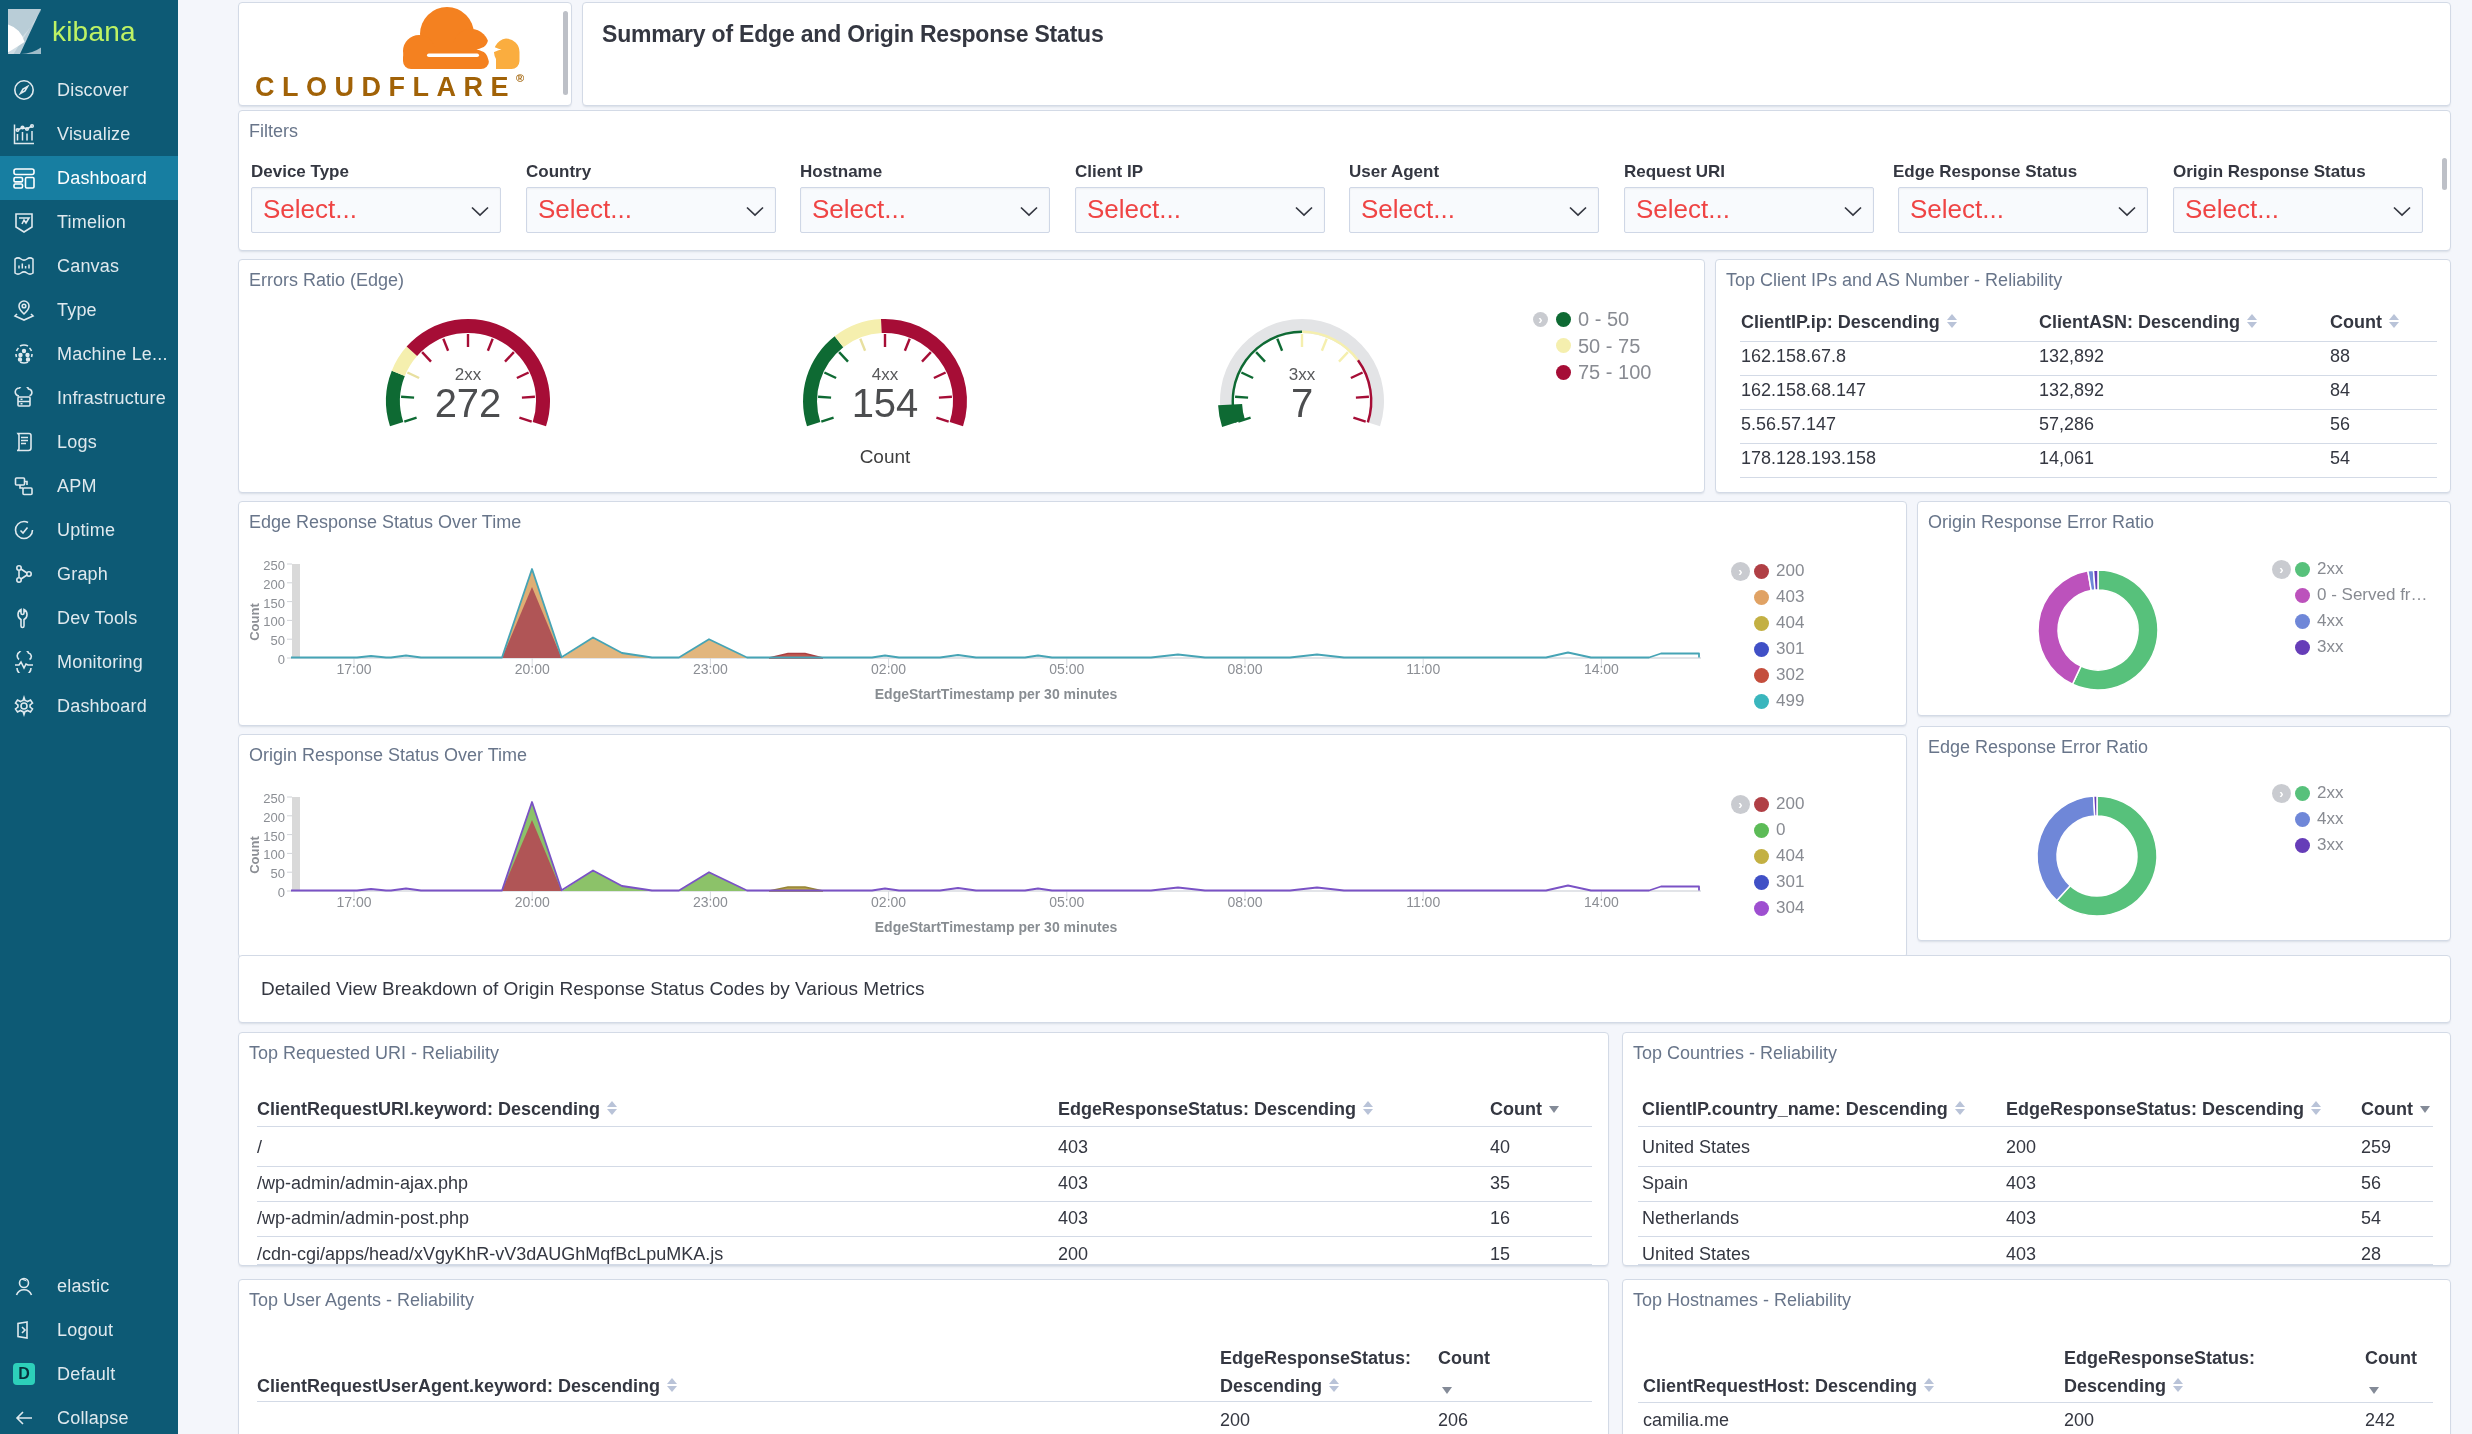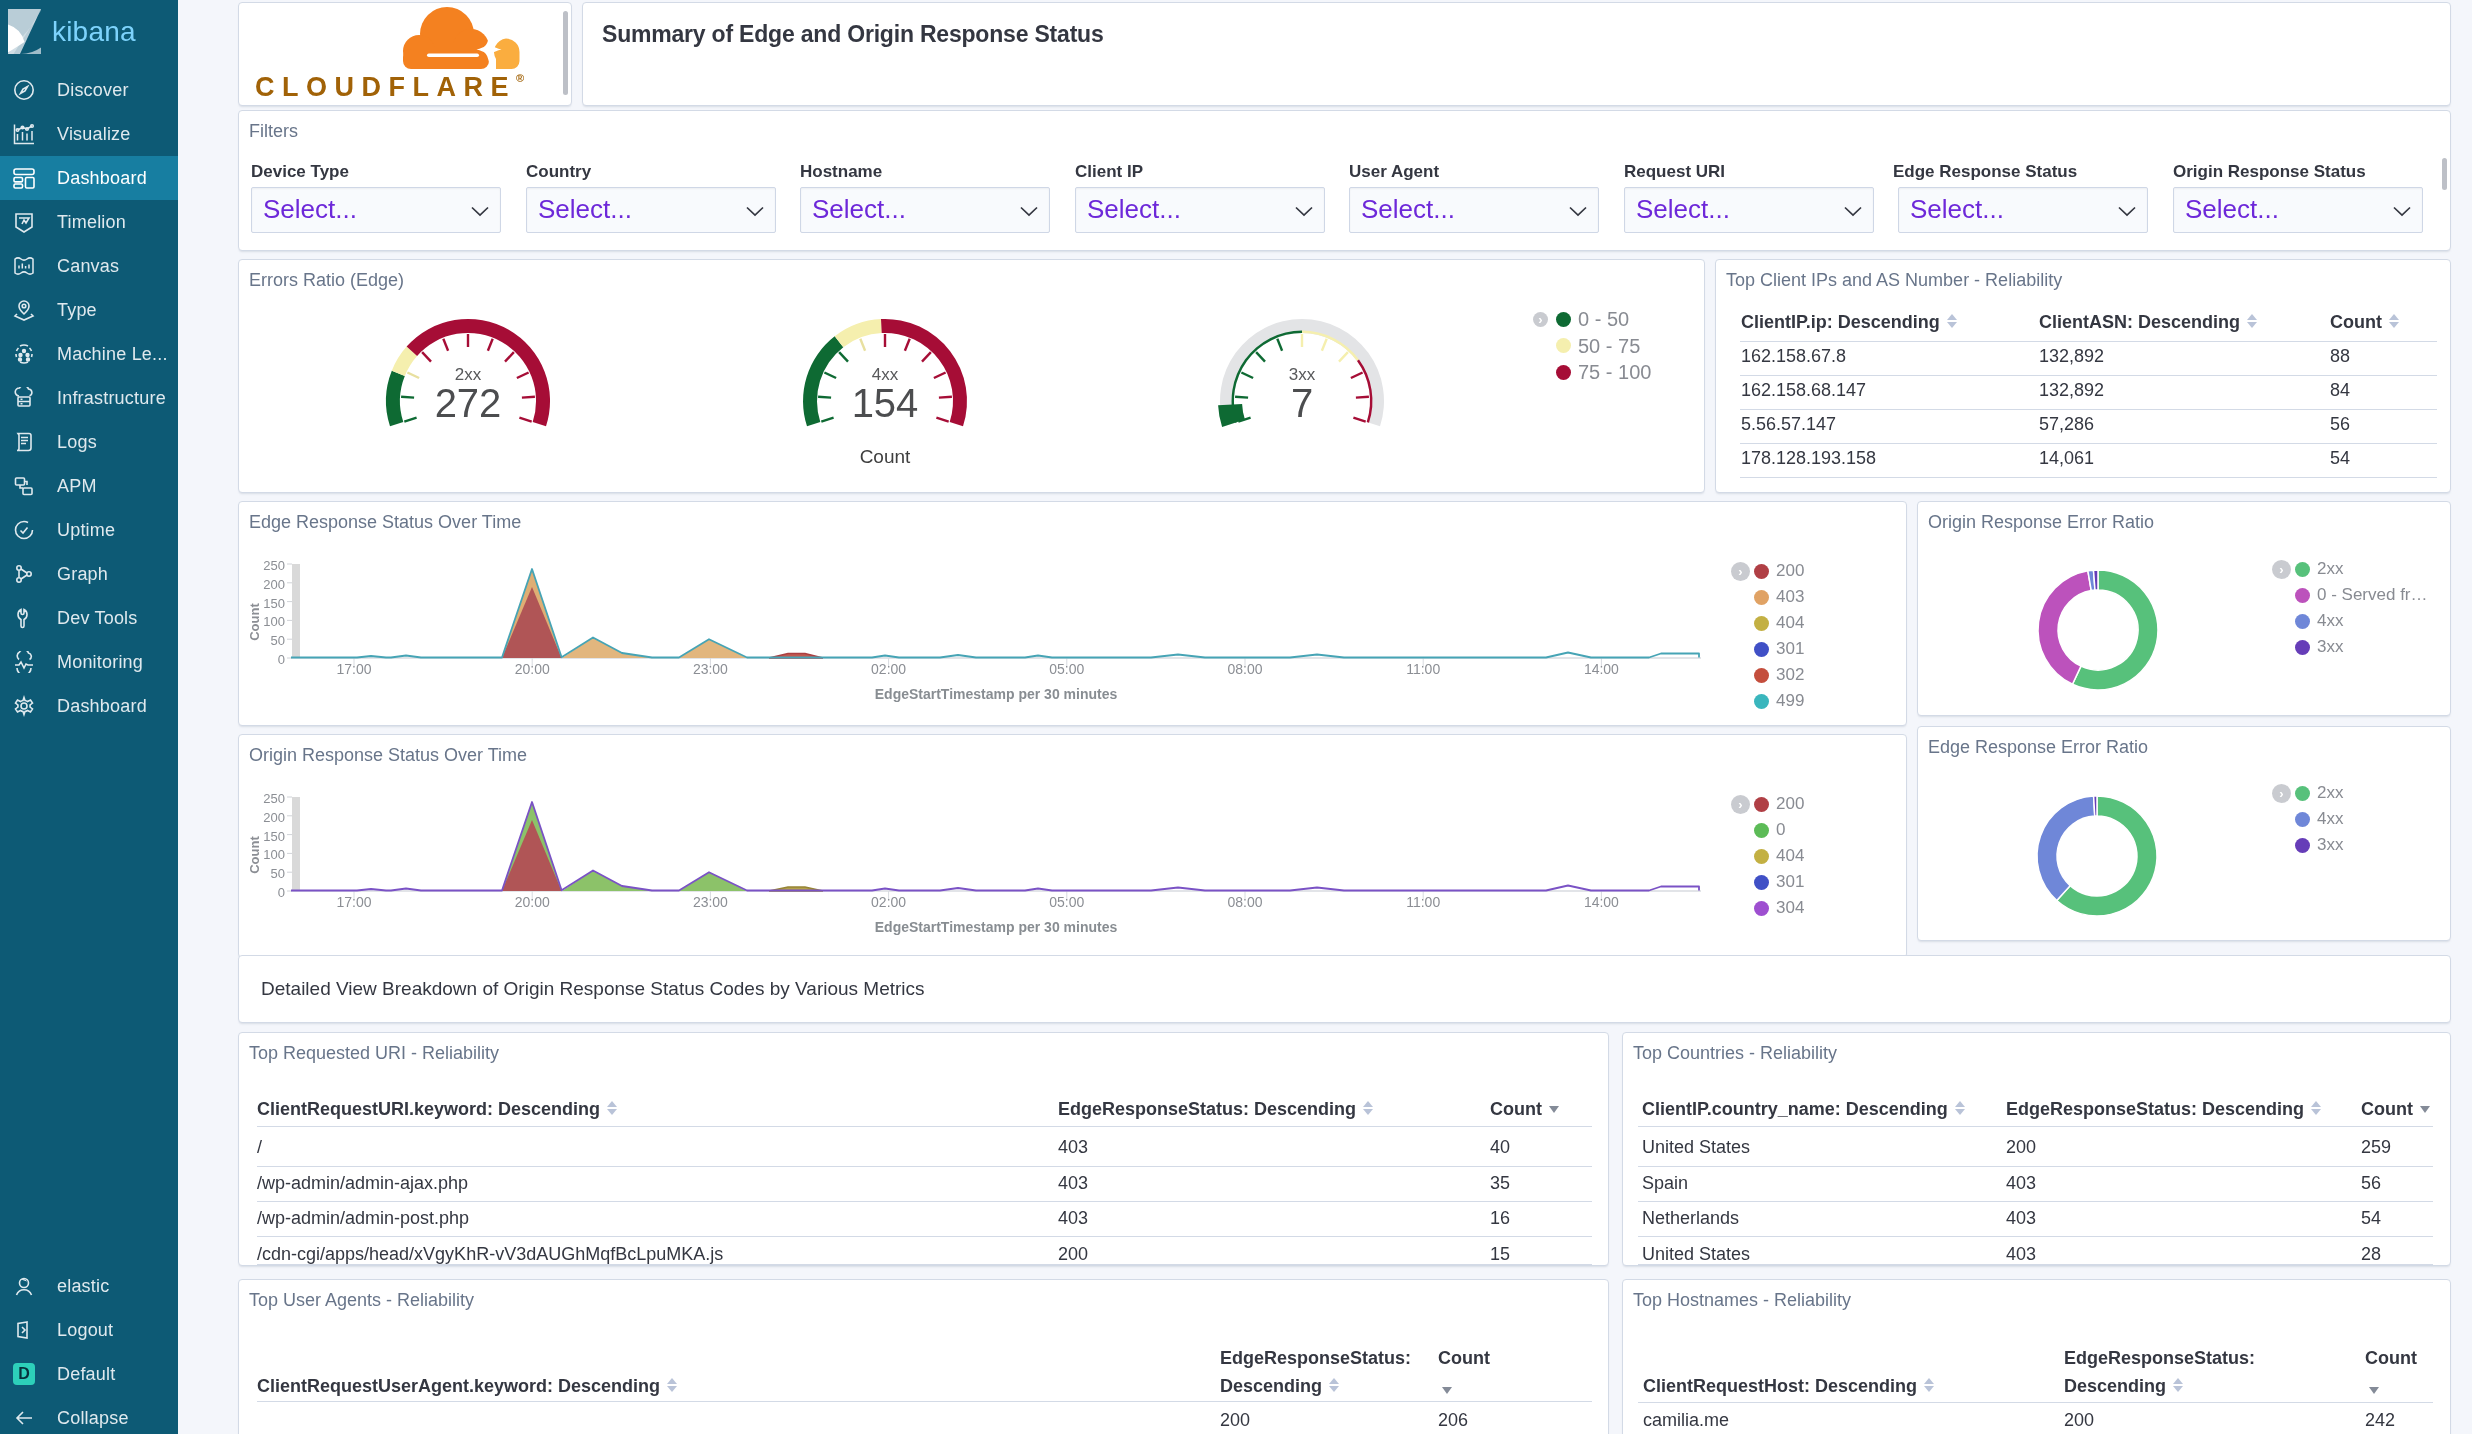--- a/index.html
+++ b/index.html
@@ -9,21 +9,21 @@
 .nav-item { position:absolute; left:0; width:178px; height:44px; color:#dfe9ee; }
 .nav-item .ico { position:absolute; left:13px; top:11px; width:22px; height:22px; }
 .nav-item .lbl { position:absolute; left:57px; top:50%; transform:translateY(-50%); font-size:18px; letter-spacing:0.2px; }
 .nav-sel { background:#177ea1; color:#ffffff; }
 #content { position:absolute; left:178px; top:0; width:2294px; height:1434px; background:#f4f6fb; }
 .panel { position:absolute; background:#ffffff; border:1px solid #d3dae6; border-radius:4px; box-shadow:0 2px 2px -1px rgba(152,162,179,0.3); }
 .ptitle { position:absolute; left:10px; top:10px; font-size:18px; color:#68758a; }
 .filter-label { position:absolute; font-size:17px; font-weight:bold; color:#343741; }
 .select { position:absolute; width:250px; height:46px; background:#f8fafd; border:1px solid #cfd7e6;
   border-radius:2px; box-shadow:inset 0 1px 2px rgba(0,0,0,0.05); }
-.select .ph { position:absolute; left:11px; top:6px; font-size:26px; color:#6d28d9; }
+.select .ph { position:absolute; left:11px; top:6px; font-size:26px; color:#ef4444; }
 .select svg { position:absolute; right:11px; top:18px; }
 .trow { position:absolute; left:0; width:100%; height:24px; font-size:18px; color:#343741; }
 .trow .c { position:absolute; white-space:nowrap; }
 .thead .c { font-weight:bold; }
 .tline { position:absolute; height:1px; background:#d3dae6; }
 .sa { display:inline-block; width:11px; height:15px; margin-left:7px; vertical-align:-1px;
   background:
     linear-gradient(to bottom right, transparent 49%, transparent 50%) ;
 }
 .sa::before { content:""; display:block; width:0; height:0; border-left:5.5px solid transparent; border-right:5.5px solid transparent; border-bottom:6px solid #b9c3d8; margin-bottom:2px; }
@@ -38,21 +38,21 @@
 </head>
 <body>
 <div id="sidebar">
   <svg style="position:absolute;left:8px;top:9px" width="33" height="45" viewBox="0 0 33 45">
     <rect x="0" y="0" width="33" height="45" fill="#b9cdd7"></rect>
     <path d="M33,0 L12,45 L33,45 Z" fill="#0d5a75"></path>
     <path d="M12,45 A36,36 0 0 0 33,38.5 L33,45 Z" fill="#9fbcc9"></path>
     <path d="M0,15.5 A25,25 0 0 1 16.5,33 L0,43.5 Z" fill="#ffffff"></path>
     <path d="M0,45 L26,14 L33,0 L33,1.5 L5.5,45 Z" fill="#ffffff" opacity="0.35"></path>
   </svg>
-  <div style="position:absolute;left:52px;top:16px;font-size:28px;color:#7dd3fc;letter-spacing:0.2px">kibana</div>
+  <div style="position:absolute;left:52px;top:16px;font-size:28px;color:#bef264;letter-spacing:0.2px">kibana</div>
   <div class="nav-item" style="top:68px">
       <span class="ico">
     <svg width="22" height="22" viewBox="0 0 22 22" fill="none" stroke="#dfe9ee" stroke-width="1.6">
           <circle cx="11" cy="11" r="9.2"></circle>
           <path d="M14.5,7.5 L12,12 L7.5,14.5 L10,10 Z"></path>
         </svg>
     </span>
       <span class="lbl">Discover</span>
     </div>
   <div class="nav-item" style="top:112px">

